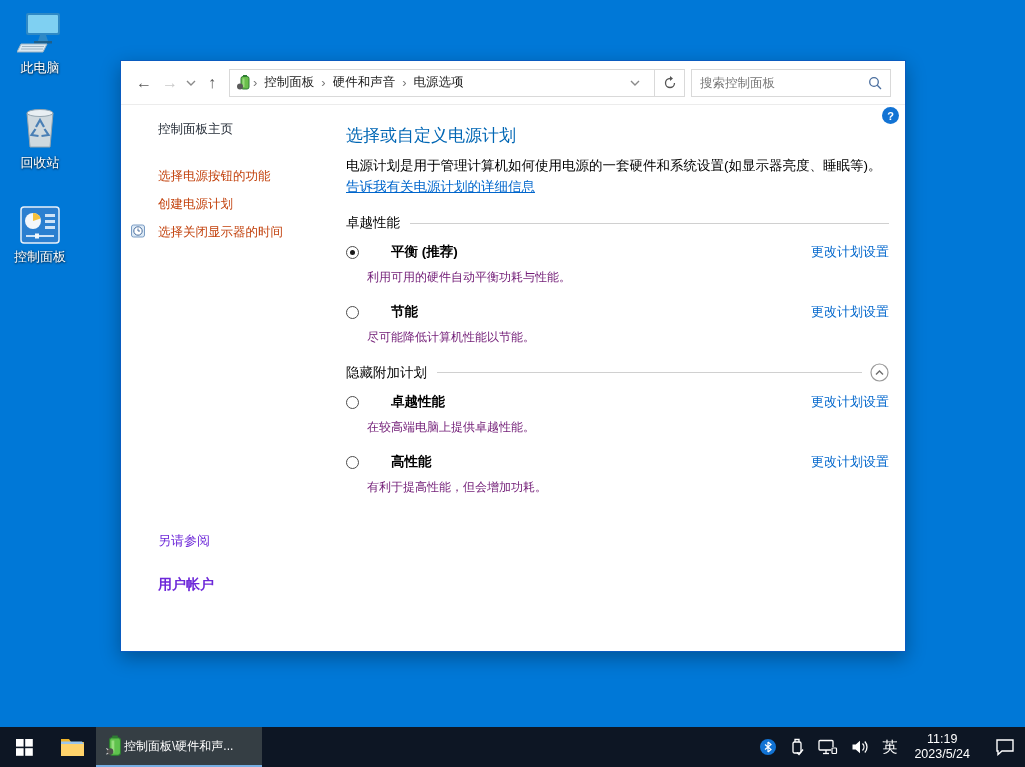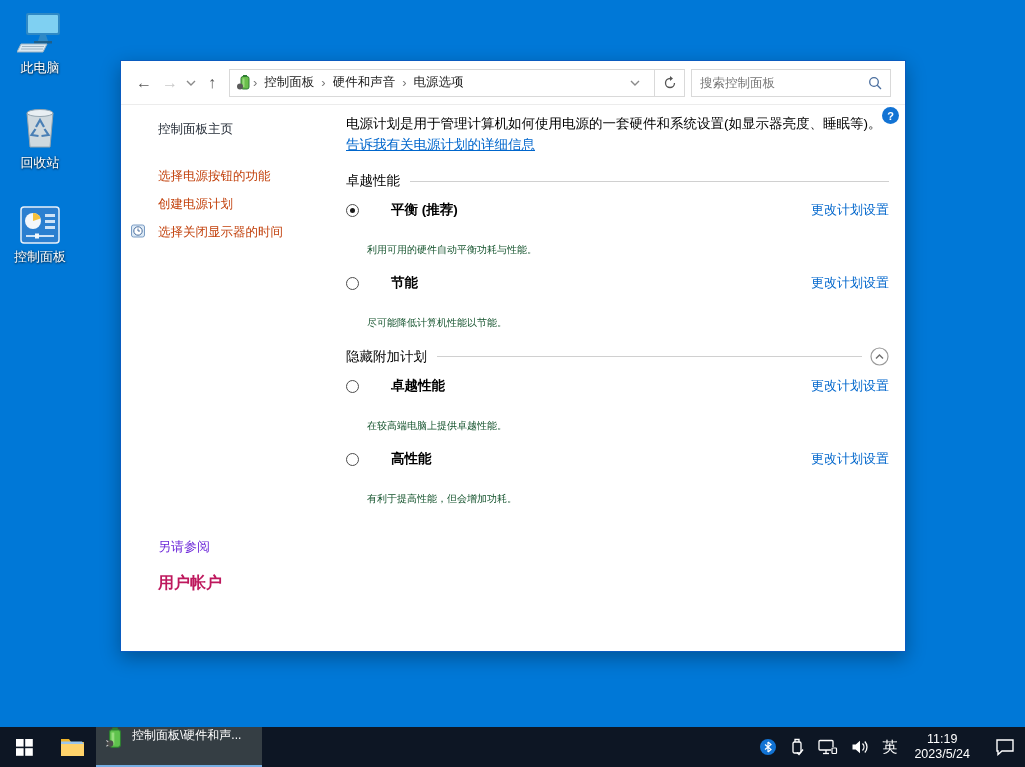--- a/index.html
+++ b/index.html
@@ -58,30 +58,30 @@
   .section-rule { flex:1; border-top:1px solid #d0d0d0; height:0; }
   .collapse-btn { margin-left:8px; display:flex; align-items:center; }
   .plan { margin-top:11px; }
   .plan-row { display:flex; align-items:center;gap:24px; }
   .radio { width:13px; height:13px; border:1px solid #4d4d4d; border-radius:50%; margin-right:8px;
            position:relative; flex:none; background:#fff; }
   .radio.selected::after { content:""; position:absolute; left:3px; top:3px; width:5px; height:5px;
            border-radius:50%; background:#1a1a1a; }
   .plan-name { font-size:13.5px; font-weight:bold; color:#000; }
   .plan-link { margin-left:auto; font-size:13px; color:#0066CC; text-decoration:none; cursor:pointer; }
-  .plan-desc { font-size:10px; color:#14532d; margin:24px 0 17px 21px; }
+  .plan-desc { font-size:12px; color:#701a75; margin:8px 0 17px 21px; }
   .see-also { position:absolute; left:37px; bottom:26px; }
   .see-also-head { font-size:13px; color:#6d28d9; }
-  .see-also-link { font-size:16px; color:#be185d; font-weight:bold; margin-top:17px; display:block; cursor:pointer; }
+  .see-also-link { font-size:14px; color:#6d28d9; font-weight:bold; margin-top:26px; display:block; cursor:pointer; }
 
   
   .taskbar { position:absolute; left:0; bottom:0; width:100%; height:40px; background:#0d1624;
              display:flex; align-items:stretch; }
   .tb-btn { width:48px; display:flex; align-items:center; justify-content:center; }
-  .task-app { width:166px; display:flex; gap:8px; padding:0 10px;
+  .task-app { width:166px; display:flex; align-items:center; gap:0; padding:0 10px;
               background:#353e44; border-bottom:2px solid #76aee3; }
   .task-label { color:#fff; font-size:12px; white-space:nowrap; overflow:hidden; }
   .tray { margin-left:auto; display:flex; align-items:center; gap:13px; padding-right:10px; }
   .tray-ico { display:flex; align-items:center; justify-content:center; }
   .tray-lang { color:#fff; font-size:15px; }
   .tray-clock { color:#fff; font-size:12.5px; line-height:15px; text-align:center; margin:0 4px; }
   .tray-notif { margin-left:8px; }
 </style>
 </head>
 <body>
@@ -207,20 +207,21 @@
             <circle cx="7" cy="8" r="4.2" fill="#fff" stroke="#4a6e9e" stroke-width="1"></circle>
             <line x1="7" y1="8" x2="7" y2="5.5" stroke="#4a6e9e" stroke-width="1"></line>
             <line x1="7" y1="8" x2="9" y2="8" stroke="#4a6e9e" stroke-width="1"></line>
           </svg>
         </span>
         <span>选择关闭显示器的时间</span>
       </div>
     </div>
 
     <div class="main">
+      <h1 class="page-title">选择或自定义电源计划</h1>
       <p class="intro"><span>电源计划是用于管理计算机如何使用电源的一套硬件和系统设置(如显示器亮度、睡眠等)。</span><a href="#">告诉我有关电源计划的详细信息</a></p>
 
       <div class="section-head">
         <span class="section-label">卓越性能</span>
         <span class="section-rule"></span>
       </div>
 
       <div class="plan">
         <div class="plan-row">
           <span class="radio selected"></span>

